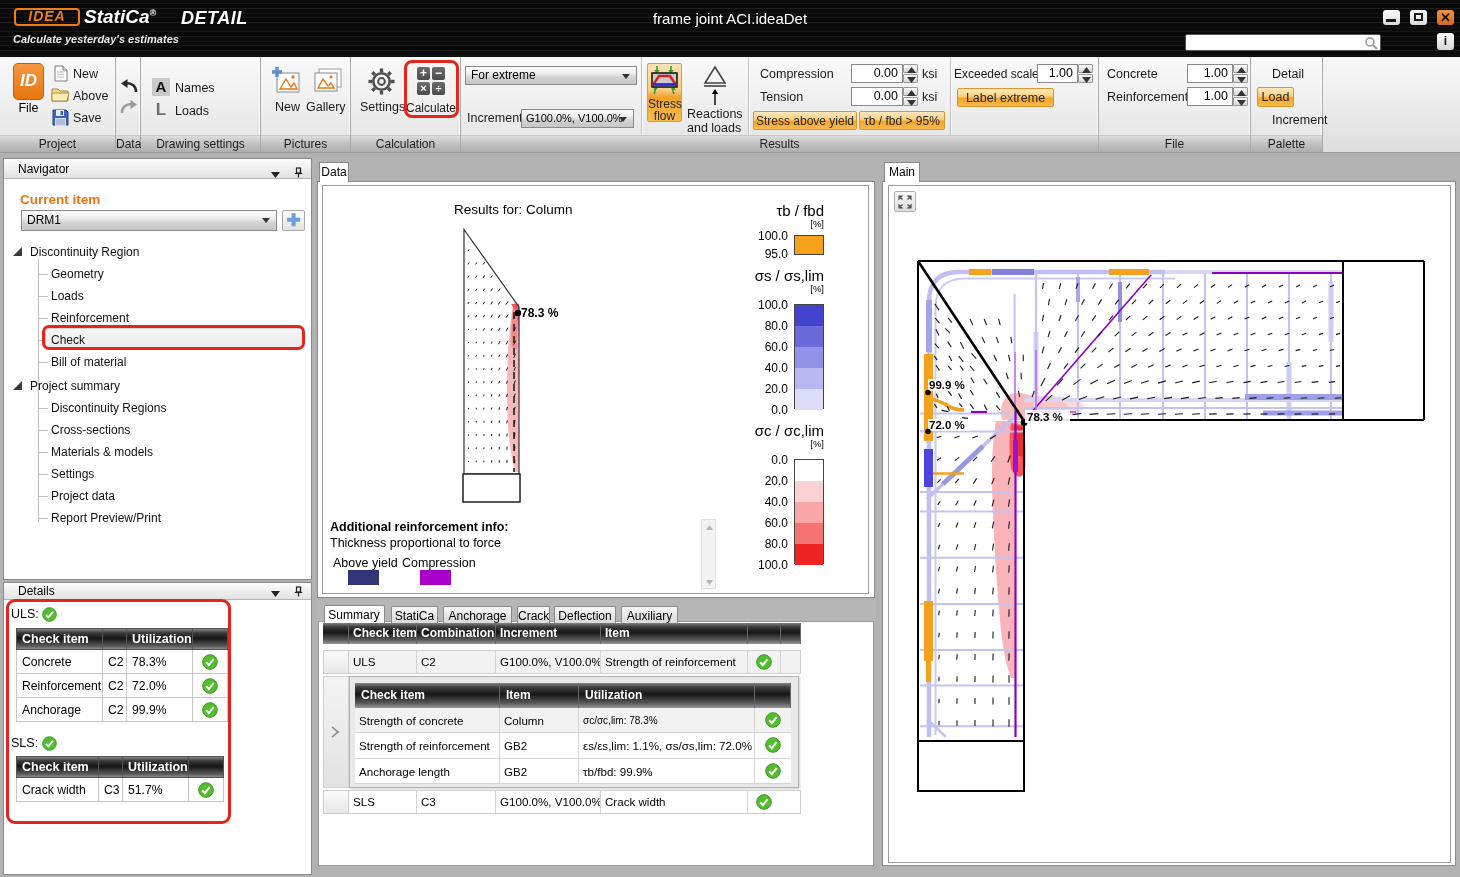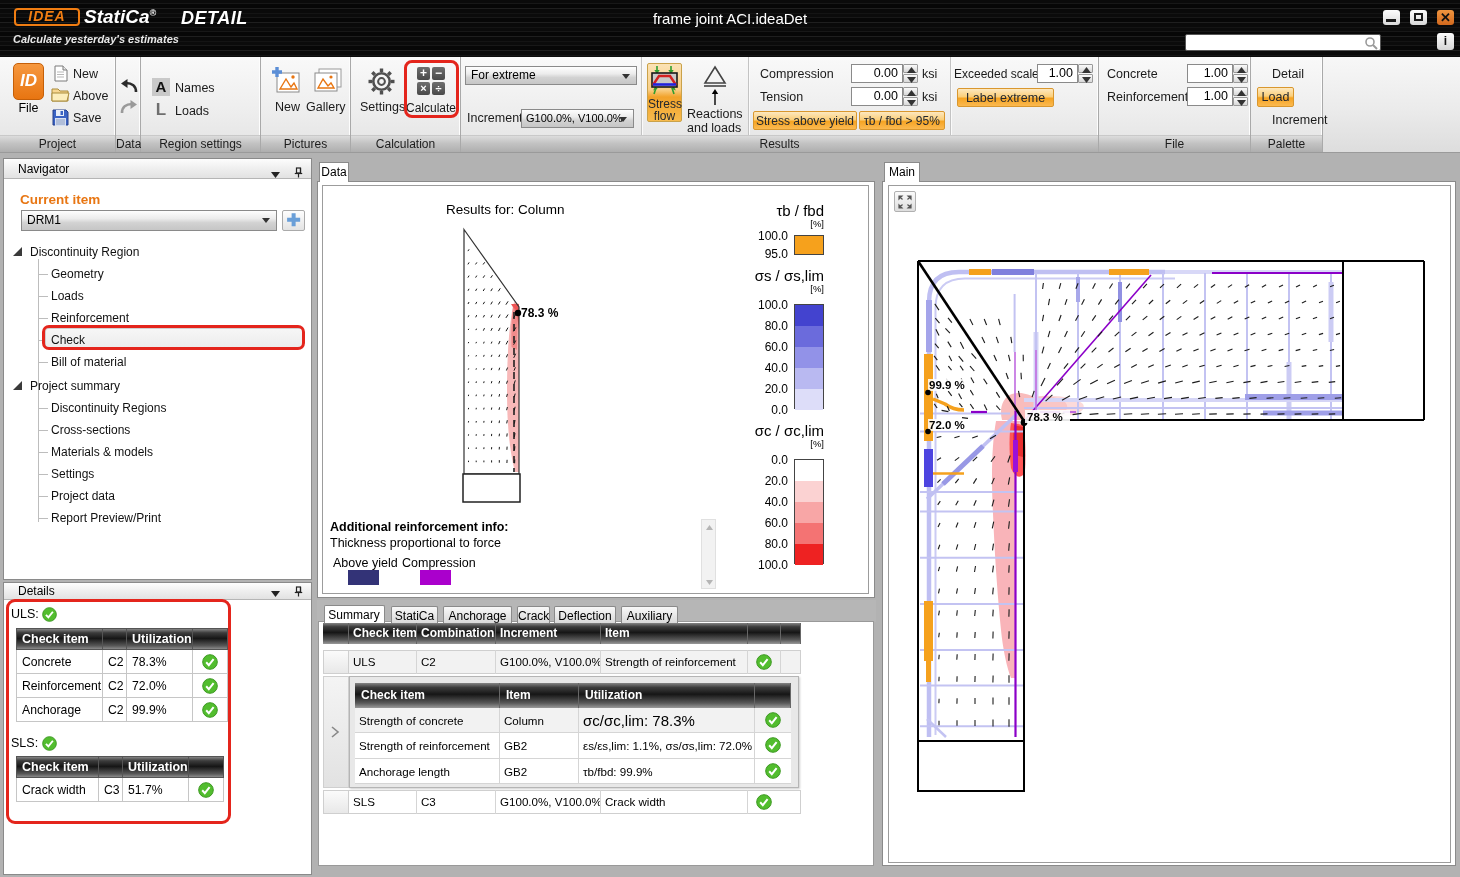--- a/index.html
+++ b/index.html
@@ -51,21 +51,21 @@
 </div>
 
 <div class="abs" style="left:0;top:57px;width:1460px;height:95px;background:linear-gradient(#f7f7f7,#ebebeb 55%,#dddddd)">
   <div class="rgroup" style="left:0;width:116px">
       <div class="grouplbl">Project</div>
     </div>
   <div class="rgroup" style="left:116px;width:25px">
       <div class="grouplbl">Data</div>
     </div>
   <div class="rgroup" style="left:141px;width:120px">
-      <div class="grouplbl">Region settings</div>
+      <div class="grouplbl">Drawing settings</div>
     </div>
   <div class="rgroup" style="left:261px;width:90px">
       <div class="grouplbl">Pictures</div>
     </div>
   <div class="rgroup" style="left:461px;width:638px">
       <div class="grouplbl">Results</div>
       <div class="abs" style="left:180px;top:0;width:1px;height:78px;background:#c3c3c3;box-shadow:1px 0 0 #fafafa"></div>
       <div class="abs" style="left:287px;top:0;width:1px;height:78px;background:#c3c3c3;box-shadow:1px 0 0 #fafafa"></div>
       <div class="abs" style="left:489px;top:0;width:1px;height:78px;background:#c3c3c3;box-shadow:1px 0 0 #fafafa"></div>
     </div>
@@ -514,21 +514,21 @@
         <line x1="197.2" y1="211.6" x2="196.2" y2="215.2"></line>
         <line x1="197.1" y1="224.8" x2="196.3" y2="228.4"></line>
         <line x1="197.0" y1="238.0" x2="196.4" y2="241.6"></line>
         <line x1="197.0" y1="251.1" x2="196.4" y2="254.9"></line>
         <line x1="196.9" y1="264.3" x2="196.5" y2="268.1"></line>
         <line x1="196.8" y1="277.5" x2="196.6" y2="281.3"></line>
       </g>
       <circle cx="200" cy="131" r="3.2" fill="#000"></circle>
       <text x="203" y="135" font-size="12" font-weight="bold" font-family="Liberation Sans">78.3 %</text>
     </svg>
-    <div class="abs" style="left:128px;top:20px;font-size:13.5px">Results for: Column</div>
+    <div class="abs" style="left:136px;top:20px;font-size:13.5px">Results for: Column</div>
     <div class="abs" style="left:396px;top:20px;width:110px;text-align:right;font-size:15px">τb / fbd</div>
     <div class="abs" style="left:396px;top:36px;width:110px;text-align:right;font-size:9.5px">[%]</div>
     <div class="abs" style="left:400px;top:47px;width:70px;text-align:right;font-size:12px">100.0</div>
     <div class="abs" style="left:400px;top:65px;width:70px;text-align:right;font-size:12px">95.0</div>
     <div class="abs" style="left:476px;top:53px;width:30px;height:20px;background:#f6a11c;border:1px solid #444"></div>
     <div class="abs" style="left:396px;top:85px;width:110px;text-align:right;font-size:15px">σs / σs,lim</div>
     <div class="abs" style="left:396px;top:101px;width:110px;text-align:right;font-size:9.5px">[%]</div>
     <div class="abs" style="left:400px;top:116px;width:70px;text-align:right;font-size:12px">100.0</div>
     <div class="abs" style="left:400px;top:137px;width:70px;text-align:right;font-size:12px">80.0</div>
     <div class="abs" style="left:400px;top:158px;width:70px;text-align:right;font-size:12px">60.0</div>
@@ -608,21 +608,21 @@
       <path d="M2 1l6 5-6 5" fill="none" stroke="#888" stroke-width="1.6"></path>
     </svg>
     <div class="abs tdark" style="left:38px;top:83px;width:436px;height:25px"></div>
     <div class="abs" style="left:38px;top:83px;width:145px;height:25px;border-right:1px solid #666;color:#fff;font-weight:bold;font-size:12px;line-height:25px;padding-left:6px;white-space:nowrap;overflow:hidden">Check item</div>
     <div class="abs" style="left:183px;top:83px;width:79px;height:25px;border-right:1px solid #666;color:#fff;font-weight:bold;font-size:12px;line-height:25px;padding-left:6px;white-space:nowrap;overflow:hidden">Item</div>
     <div class="abs" style="left:262px;top:83px;width:176px;height:25px;border-right:1px solid #666;color:#fff;font-weight:bold;font-size:12px;line-height:25px;padding-left:6px;white-space:nowrap;overflow:hidden">Utilization</div>
     <div class="abs" style="left:438px;top:83px;width:36px;height:25px;border-right:1px solid #666;color:#fff;font-weight:bold;font-size:12px;line-height:25px;padding-left:6px;white-space:nowrap;overflow:hidden"></div>
     <div class="abs" style="left:38px;top:108.0px;width:436px;height:25.3px;background:#f2f2f2;border-bottom:1px solid #d5d5d5"></div>
     <div class="abs" style="left:38px;top:108.0px;width:145px;height:25px;border-right:1px solid #d5d5d5;font-size:11.6px;line-height:25px;padding-left:4px;white-space:nowrap;overflow:hidden">Strength of concrete</div>
     <div class="abs" style="left:183px;top:108.0px;width:79px;height:25px;border-right:1px solid #d5d5d5;font-size:11.6px;line-height:25px;padding-left:4px;white-space:nowrap;overflow:hidden">Column</div>
-    <div class="abs" style="left:262px;top:108.0px;width:176px;height:25px;border-right:1px solid #d5d5d5;font-size:15px;line-height:25px;padding-left:4px;white-space:nowrap;overflow:hidden">σc/σc,lim: 78.3%</div>
+    <div class="abs" style="left:262px;top:108.0px;width:176px;height:25px;border-right:1px solid #d5d5d5;font-size:10px;line-height:25px;padding-left:4px;white-space:nowrap;overflow:hidden">σc/σc,lim: 78.3%</div>
     <div class="abs" style="left:448px;top:112.0px"><svg class="gchk" width="16" height="16" viewBox="0 0 16 16">
         <circle cx="8" cy="8" r="7.3" fill="#52bd2e"></circle>
         <circle cx="8" cy="8" r="7.3" fill="none" stroke="#3d9922" stroke-width="1"></circle>
         <path d="M4.2 8.3l2.6 2.8 4.8-6" fill="none" stroke="#fff" stroke-width="2"></path>
       </svg></div>
     <div class="abs" style="left:38px;top:133.3px;width:436px;height:25.3px;background:#fff;border-bottom:1px solid #d5d5d5"></div>
     <div class="abs" style="left:38px;top:133.3px;width:145px;height:25px;border-right:1px solid #d5d5d5;font-size:11.6px;line-height:25px;padding-left:4px;white-space:nowrap;overflow:hidden">Strength of reinforcement</div>
     <div class="abs" style="left:183px;top:133.3px;width:79px;height:25px;border-right:1px solid #d5d5d5;font-size:11.6px;line-height:25px;padding-left:4px;white-space:nowrap;overflow:hidden">GB2</div>
     <div class="abs" style="left:262px;top:133.3px;width:176px;height:25px;border-right:1px solid #d5d5d5;font-size:11.6px;line-height:25px;padding-left:4px;white-space:nowrap;overflow:hidden">εs/εs,lim: 1.1%, σs/σs,lim: 72.0%</div>
     <div class="abs" style="left:448px;top:137.3px"><svg class="gchk" width="16" height="16" viewBox="0 0 16 16">

